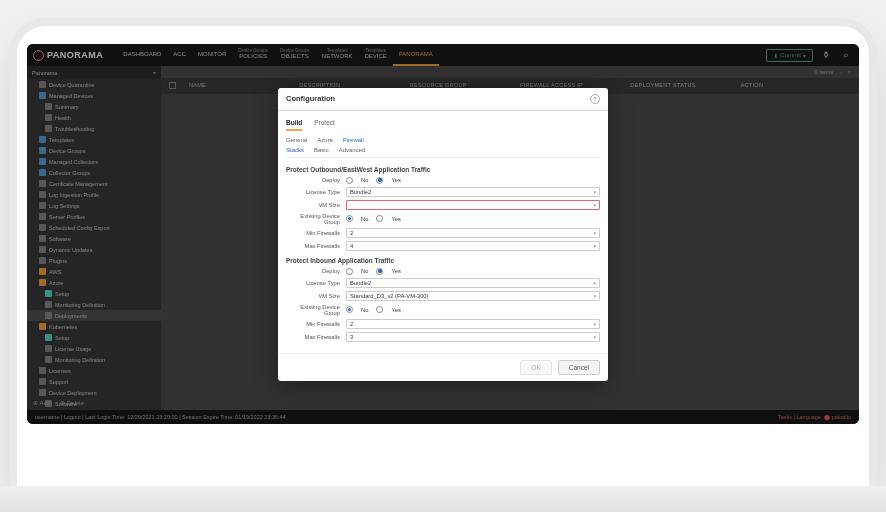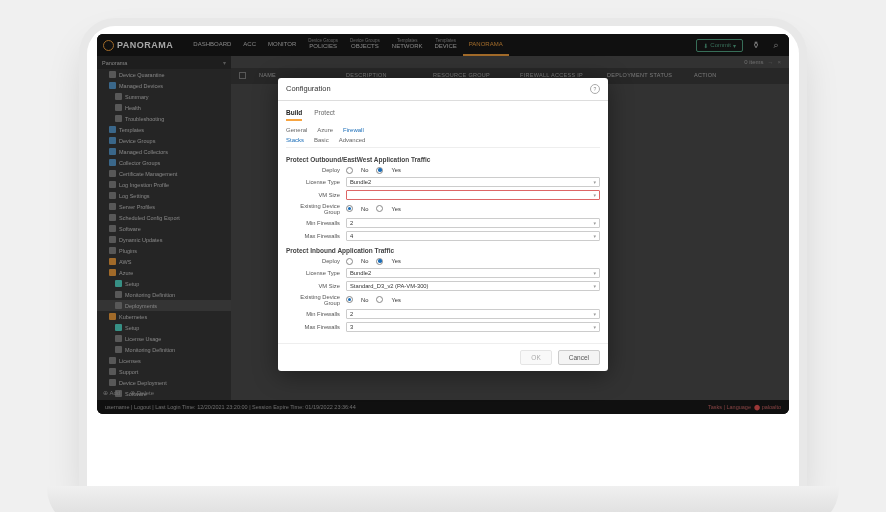--- a/index.html
+++ b/index.html
@@ -1,17 +1,17 @@
 <!DOCTYPE html>
 <html><head>
 <meta charset="utf-8">
 <style>
 *{box-sizing:border-box;margin:0;padding:0;font-family:Arial,Helvetica,sans-serif}
 body{background:#f0f0f0;display:flex;align-items:center;justify-content:center;width:886px;height:512px;overflow:hidden}
-.laptop{width:712px;height:460px;background:#fff;border-radius:28px 28px 0 0;padding:8px 10px 0;box-shadow:0 0 0 8px #e8e8e8,0 20px 40px rgba(0,0,0,.15);position:relative}
+.laptop{width:852px;height:460px;background:#fff;border-radius:28px 28px 0 0;padding:18px 10px 0;box-shadow:0 0 0 8px #e8e8e8,0 20px 40px rgba(0,0,0,.15);position:relative}
 .screen{width:100%;height:380px;background:#000;border-radius:6px;overflow:hidden;position:relative;font-size:6px;color:#ccc}
 .base{position:absolute;bottom:-42px;left:-40px;right:-40px;height:42px;background:linear-gradient(#f0f0f0,#d8d8d8);border-radius:0 0 40px 40px}
 .topbar{height:22px;background:#1a1a1a;display:flex;align-items:center;padding:0 6px}
 .logo{display:flex;align-items:center;gap:3px;color:#fff;font-weight:bold;font-size:9px;letter-spacing:.5px}
 .logo-icon{width:11px;height:11px;border:1.5px solid #f7a440;border-radius:50%;position:relative}
 .tabs{display:flex;margin-left:14px;gap:0;height:100%;align-items:stretch}
 .tab{padding:0 6px;display:flex;align-items:center;color:#ccc;font-size:6px;border-bottom:2px solid transparent;cursor:pointer}
 .tab.sub{flex-direction:column;justify-content:center;line-height:1.2}
 .tab .sup{font-size:4.5px;color:#999}
 .tab.active{border-bottom-color:#f7a440;color:#f7a440}
@@ -34,21 +34,21 @@
 .items-bar{display:flex;justify-content:flex-end;padding:3px 8px;font-size:6px;color:#aaa;align-items:center;gap:4px}
 .grid-head{display:flex;background:#3d3d3d;padding:4px 8px;gap:0;font-size:5.5px;color:#bbb}
 .gh{flex:1;text-transform:uppercase;letter-spacing:.3px}
 .gh:first-child{flex:0 0 20px}
 .footer{position:absolute;bottom:0;left:0;right:0;height:14px;background:#1a1a1a;display:flex;align-items:center;padding:0 8px;font-size:5.5px;color:#aaa}
 .footer .brand{margin-left:auto;color:#c66}
 .arrow{font-size:6px;color:#888}
 
 .modal-overlay{position:absolute;inset:0;background:rgba(0,0,0,.35);display:flex;align-items:center;justify-content:center}
 .modal{width:330px;background:#fff;border-radius:3px;color:#333;font-size:6.5px;box-shadow:0 4px 24px rgba(0,0,0,.4)}
-.modal-head{padding:6px 8px;border-bottom:1px solid #ddd;display:flex;align-items:center;justify-content:space-between;font-weight:normal;font-size:7.5px}
+.modal-head{padding:6px 8px;border-bottom:1px solid #ddd;display:flex;align-items:center;justify-content:space-between;font-weight:bold;font-size:7.5px}
 .modal-body{padding:8px}
 .mtabs1{display:flex;gap:12px;font-size:6.5px;margin-bottom:6px}
 .mtab{cursor:pointer;color:#666;padding-bottom:3px}
 .mtab.act{color:#222;border-bottom:2px solid #f7a440;font-weight:bold}
 .mtabs2{display:flex;gap:10px;font-size:6px;margin-bottom:4px}
 .mtab2{cursor:pointer;color:#666}
 .mtab2.act{color:#1a6db8}
 .mtabs3{display:flex;gap:10px;font-size:6px;margin-bottom:8px;border-bottom:1px solid #eee;padding-bottom:4px}
 .section-title{font-weight:bold;font-size:6.5px;margin:6px 0 4px;color:#444}
 .frow{display:flex;align-items:center;margin:3px 0;gap:6px}

